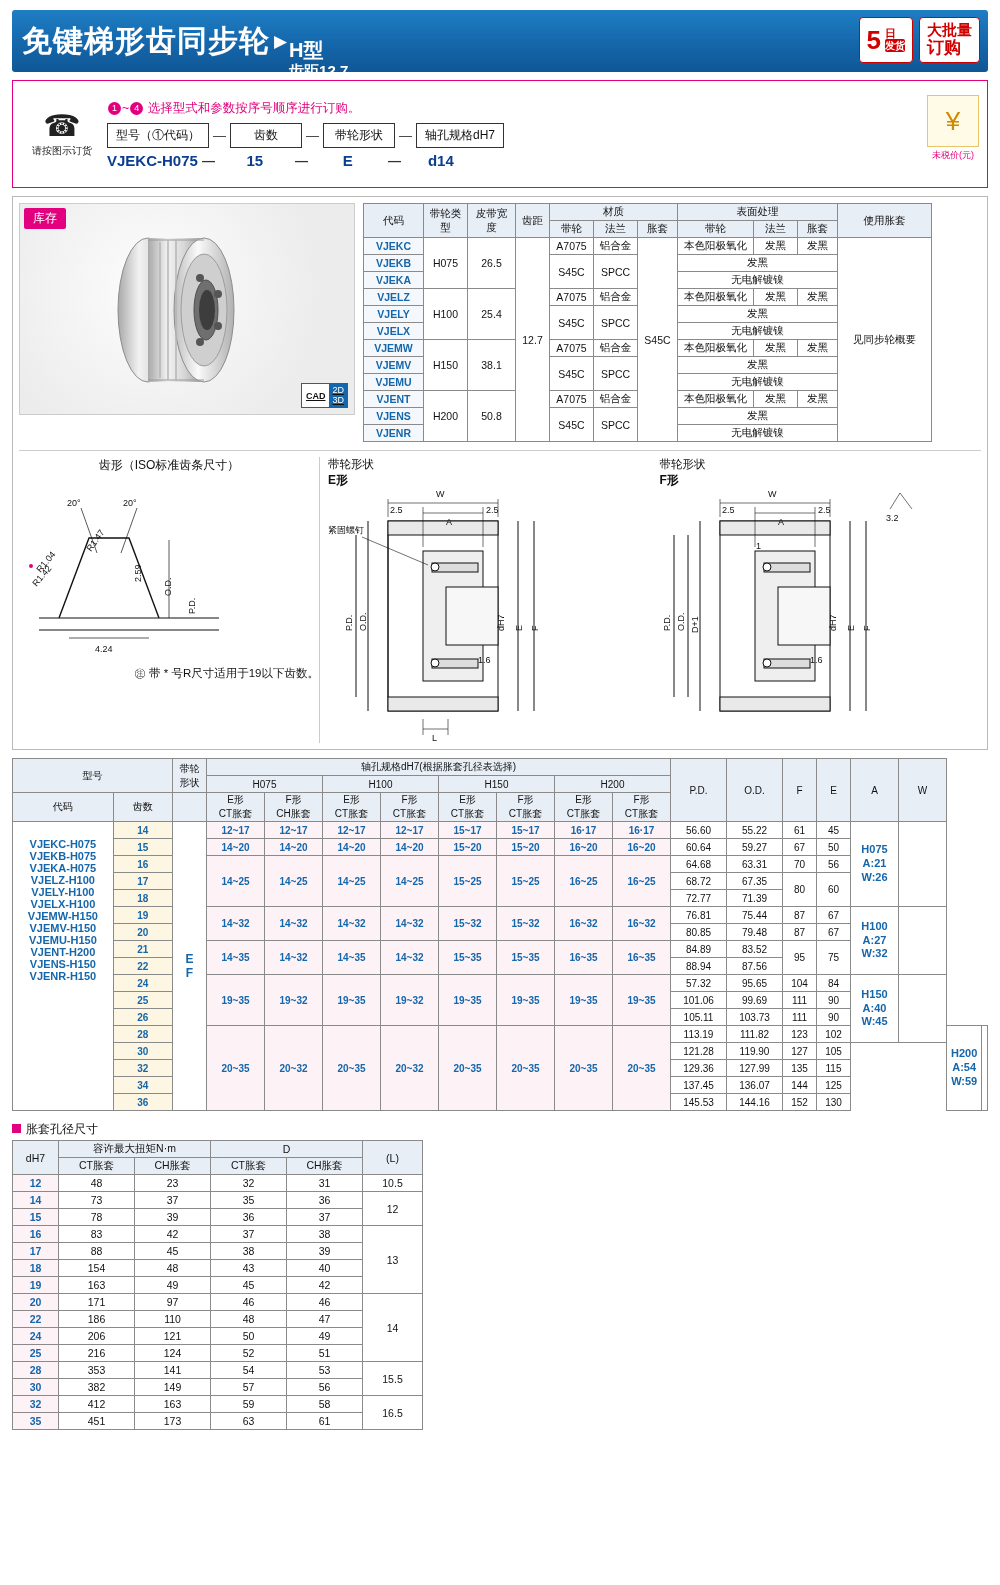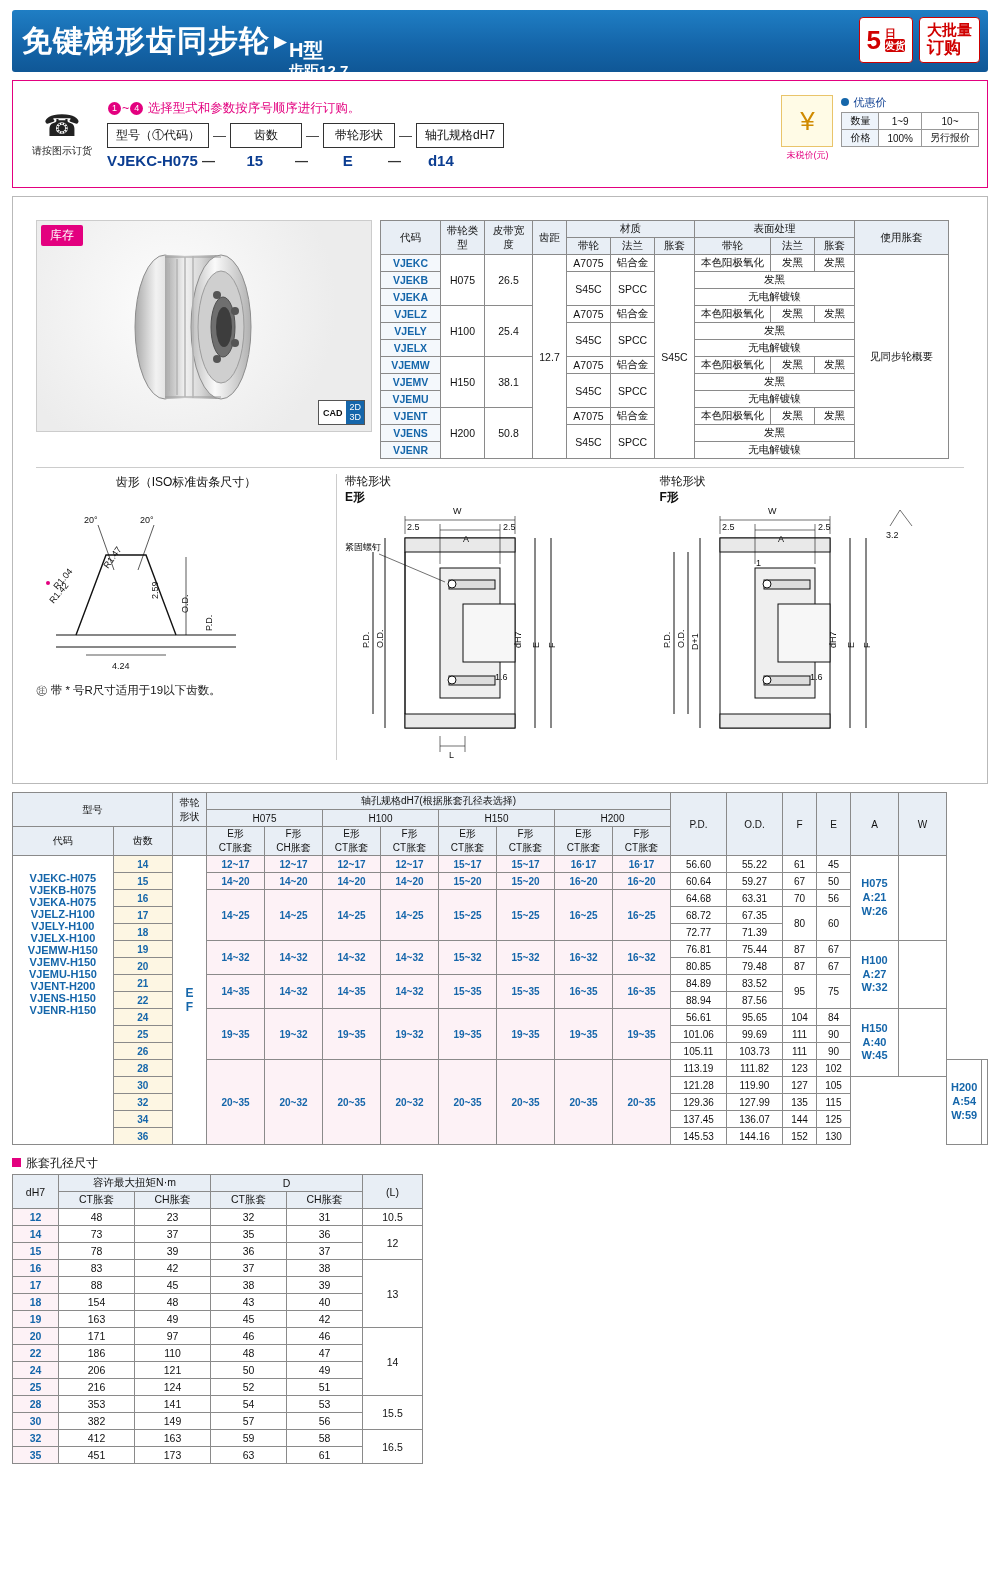--- a/index.html
+++ b/index.html
@@ -100,47 +100,47 @@
     border-color:#e9c46a;
   }
   .yen-cap { font-size: 9px; color: #e3007f; text-align: center; margin-top: 2px; }
   .ptable { border-collapse: collapse; font-size: 10px; }
   .ptable td { border: 1px solid #999; padding: 1px 8px; text-align: center; }
   .ptable td.h { background: #eef4fb; }
   .sale-label { color: #0b3d91; font-size: 11px; margin-bottom: 2px; }
   .bluedot { display:inline-block; width:8px;height:8px;border-radius:50%;background:#1566aa;margin-right:4px;}
 
   
-  .specwrap { margin: 8px 12px 0 12px; border: 1px solid #b9b9b9; padding: 23px; }
+  .specwrap { margin: 8px 12px 0 12px; border: 1px solid #b9b9b9; padding: 6px; }
   .toprow { display: flex; gap: 8px; }
   .photo {
     width: 336px; height: 212px; border: 1px solid #ccc; position: relative;
     background: radial-gradient(circle at 40% 40%, #fdfdfd, #ececec 70%);
   }
   .stock-tag {
     position: absolute; left: 4px; top: 4px; background: #e3007f; color: #fff;
     font-size: 12px; padding: 2px 9px; border-radius: 2px;
   }
   .cad-tag {
     position: absolute; right: 6px; bottom: 6px; border: 1px solid #555;
-    font-size: 9px; display: flex; align-items: center; background: #fff;
+    font-size: 9px; display: flex; align-items: center; background: #fff; text-decoration: underline;
   }
   .cad-tag .c1 { padding: 2px 4px; font-weight: bold; }
   .cad-tag .c2 { background: #1566aa; color: #fff; padding: 2px 3px; line-height: 1.05; }
   .pulley { position: absolute; left: 70px; top: 22px; }
 
   table.mat { border-collapse: collapse; font-size: 10.5px; }
   table.mat th, table.mat td { border: 1px solid #8a8a8a; text-align: center; padding: 1px 3px; }
   table.mat th { background: #e8eef5; font-weight: normal; }
   table.mat td.code { color: #1566aa; font-weight: bold; background: #f4f8fc; }
 
   .lowrow { display: flex; margin-top: 8px; border-top: 1px solid #ccc; padding-top: 6px;}
   .toothfig { width: 300px; position: relative; }
   .toothfig .t-title { text-align: center; font-size: 12px; margin-bottom: 4px; }
-  .toothfig .t-note { text-align: left; font-size: 11.5px; margin-top: 6px; }
+  .toothfig .t-note { text-align: right; font-size: 11.5px; margin-top: 6px; }
   .figbox { flex: 1; border-left: 1px solid #ccc; padding-left: 8px; position: relative; }
   .figs { display: flex; gap: 10px; }
   .fig { flex: 1; position: relative; }
   .fig .f-title { font-size: 11.5px; margin-bottom: 2px; }
   .fig .f-title b { font-size: 12px; }
 
   
   table.big { border-collapse: collapse; margin: 8px 12px 0 12px; font-size: 10px; width: 976px; }
   table.big th, table.big td { border: 1px solid #8a8a8a; text-align: center; padding: 0 2px; height: 17px; }
   table.big th { background: #e8eef5; font-weight: normal; }
@@ -216,39 +216,20 @@
         <span class="dash">—</span>
         <span class="ex">E</span>
         <span class="dash">—</span>
         <span class="ex">d14</span>
       </div>
     </div>
     <div class="price-box">
       <div>
         <div class="yen">¥</div>
         <div class="yen-cap">未税价(元)</div>
-      </div>
-      <div>
-        <div class="sale-label">
-          <span class="bluedot"></span><span>优惠价</span>
-        </div>
-        <table class="ptable">
-          <tbody>
-              <tr>
-            <td class="h">数量</td>
-            <td>1~9</td>
-            <td>10~</td>
-          </tr>
-          <tr>
-            <td class="h">价格</td>
-            <td>100%</td>
-            <td>另行报价</td>
-          </tr>
-        </tbody>
-          </table>
       </div>
     </div>
   </div>
 
   <div class="specwrap">
     <div class="toprow">
 
       <div class="photo">
         <div class="stock-tag">库存</div>
         <svg class="pulley" width="200" height="168" viewBox="0 0 200 168">
@@ -712,21 +693,21 @@
     <tr>
       <td class="teeth">24</td>
       <td class="bore" rowspan="3">19~35</td>
       <td class="bore" rowspan="3">19~32</td>
       <td class="bore" rowspan="3">19~35</td>
       <td class="bore" rowspan="3">19~32</td>
       <td class="bore" rowspan="3">19~35</td>
       <td class="bore" rowspan="3">19~35</td>
       <td class="bore" rowspan="3">19~35</td>
       <td class="bore" rowspan="3">19~35</td>
-      <td>56.61</td>
+      <td>57.32</td>
       <td>95.65</td>
       <td>104</td>
       <td>84</td>
       <td rowspan="4" class="aw">
         <div>H150</div>
         <div>A:40</div>
         <div>W:45</div>
       </td>
       <td rowspan="4" class="aw"></td>
     </tr>

